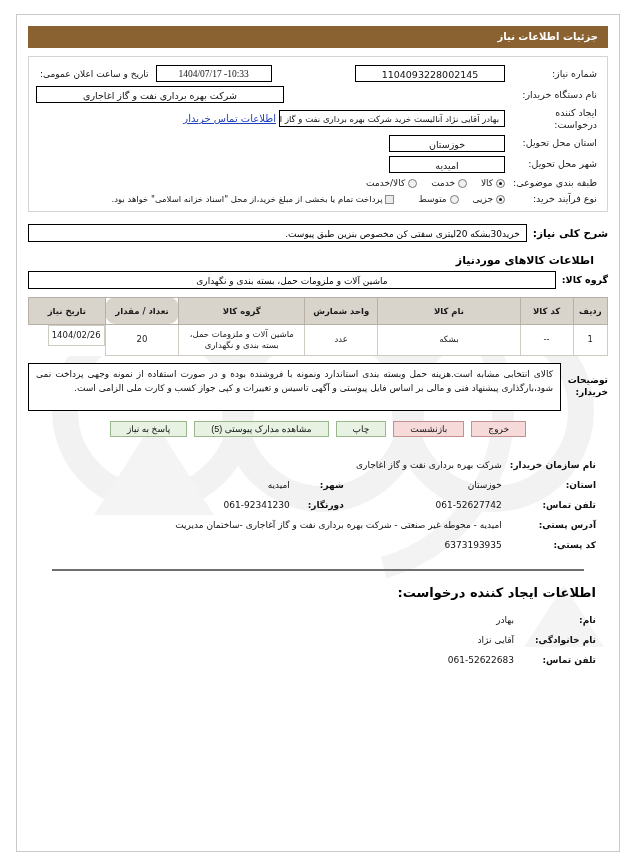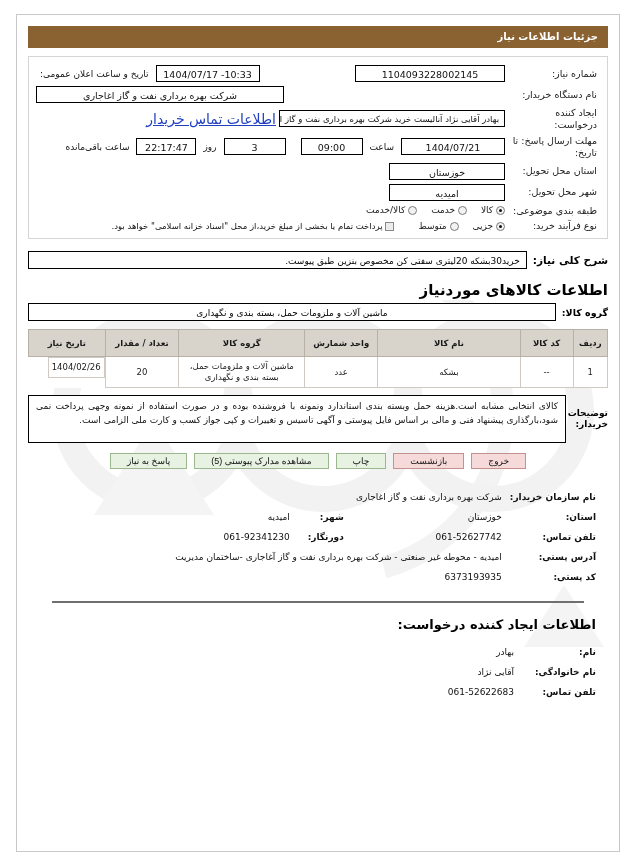--- a/index.html
+++ b/index.html
@@ -120,33 +120,33 @@
     font-size: 9.5px;
     padding: 0 5px;
     box-sizing: border-box;
     text-align: center;
     color: #111;
     overflow: hidden;
     white-space: nowrap;
   }
   .box.ltr { direction: ltr; }
   .box.w-num { width: 150px; text-align: center; }
-  .box.w-date { width: 104px; }
+  .box.w-date { width: 116px; font-family: Liberation Serif, serif; }
   .box.w-time { width: 62px; }
   .box.w-day  { width: 62px; }
   .box.w-rem  { width: 60px; }
   .box.w-org  { width: 248px; }
   .box.w-crt  { width: 226px; }
   .box.w-prov { width: 116px; }
   .box.w-city { width: 116px; }
 
   .inline-lbl { font-size: 9px; color: #111; padding: 0 4px; white-space: nowrap; }
   .link {
     color: #1f3fc0;
-    font-size: 14px;
+    font-size: 10px;
     text-decoration: underline;
     white-space: nowrap;
     cursor: pointer;
   }
 
   .row-flex { display: flex; align-items: center; gap: 3px; justify-content: flex-start; }
 
   
   .radio-set { display: flex; align-items: center; gap: 4px; font-size: 9px; }
   .radio {
@@ -185,21 +185,21 @@
     height: 18px;
     line-height: 18px;
     font-size: 9px;
     padding: 0 6px;
     box-sizing: border-box;
     text-align: right;
     white-space: nowrap;
     overflow: hidden;
   }
 
-  .sub-title { font-weight: bold; font-size: 15px; color: #000; margin: 6px 0 4px 0; text-align: right; }
+  .sub-title { font-weight: bold; font-size: 11px; color: #000; margin: 6px 14px 4px 0; text-align: right; }
 
   
   table.goods {
     width: 100%;
     border-collapse: collapse;
     background: #ffffff;
     font-size: 8.5px;
   }
   table.goods th {
     background: #d9d4cb;
@@ -317,34 +317,20 @@
         <tr>
           <td class="lbl">ایجاد کننده درخواست:</td>
           <td colspan="2">
             <div class="row-flex">
               <div class="box w-crt" style="font-size:8.5px;">بهادر آقایی نژاد  آنالیست خرید شرکت بهره برداری نفت و گاز اغاجاری</div>
               <span class="link">اطلاعات تماس خریدار</span>
             </div>
           </td>
         </tr>
 
-        <tr>
-          <td class="lbl">مهلت ارسال پاسخ: تا تاریخ:</td>
-          <td colspan="2">
-            <div class="row-flex">
-              <div class="box w-date ltr">1404/07/21</div>
-              <span class="inline-lbl">ساعت</span>
-              <div class="box w-time ltr">09:00</div>
-              <div class="box w-day" style="margin-right:12px;">3</div>
-              <span class="inline-lbl">روز</span>
-              <div class="box w-rem ltr">22:17:47</div>
-              <span class="inline-lbl">ساعت باقی‌مانده</span>
-            </div>
-          </td>
-        </tr>
 
 
         <tr>
           <td class="lbl">استان محل تحویل:</td>
           <td colspan="2">
             <div class="box w-prov">خوزستان</div>
           </td>
         </tr>
 
         <tr>
@@ -410,38 +396,38 @@
     </div>
 
     <table class="goods" style="margin-top:8px;">
       <thead>
         <tr>
           <th style="width:28px;">ردیف</th>
           <th style="width:50px;">کد کالا</th>
           <th style="width:150px;">نام کالا</th>
           <th style="width:70px;">واحد شمارش</th>
           <th style="width:130px;">گروه کالا</th>
-          <th style="width:72px;">تعداد / مقدار</th>
+          <th style="width:72px;border-radius:11px;">تعداد / مقدار</th>
           <th style="width:72px;">تاریخ نیاز</th>
         </tr>
       </thead>
       <tbody>
         <tr>
           <td>1</td>
           <td>--</td>
           <td>بشکه</td>
           <td>عدد</td>
           <td>ماشین آلات و ملزومات حمل، بسته بندی و نگهداری</td>
           <td>20</td>
           <td class="ltrtxt" style="direction:ltr;">1404/02/26</td>
         </tr>
       </tbody>
     </table>
 
-    <div style="margin-top:7px; display:flex; align-items:stretch; ">
+    <div style="margin-top:7px; display:flex; align-items:stretch; gap:5px;">
       <span class="big-lbl" style="font-size:9px; width:42px; line-height:1.3; align-self:center;">توضیحات خریدار:</span>
       <div class="notes-box" style="flex:1;">کالای انتخابی مشابه است.هزینه حمل وبسته بندی استاندارد ونمونه با فروشنده بوده و در صورت استفاده از نمونه وجهی پرداخت نمی شود،بارگذاری پیشنهاد فنی و مالی بر اساس فایل پیوستی و آگهی تاسیس و تغییرات و کپی جواز کسب و کارت ملی الزامی است.</div>
     </div>
 
     <div class="btn-row">
       <button class="btn btn-red">خروج</button>
       <button class="btn btn-red">بازنشست</button>
       <button class="btn btn-green">چاپ</button>
       <button class="btn btn-green">مشاهده مدارک پیوستی (5)</button>
       <button class="btn btn-green">پاسخ به نیاز</button>

